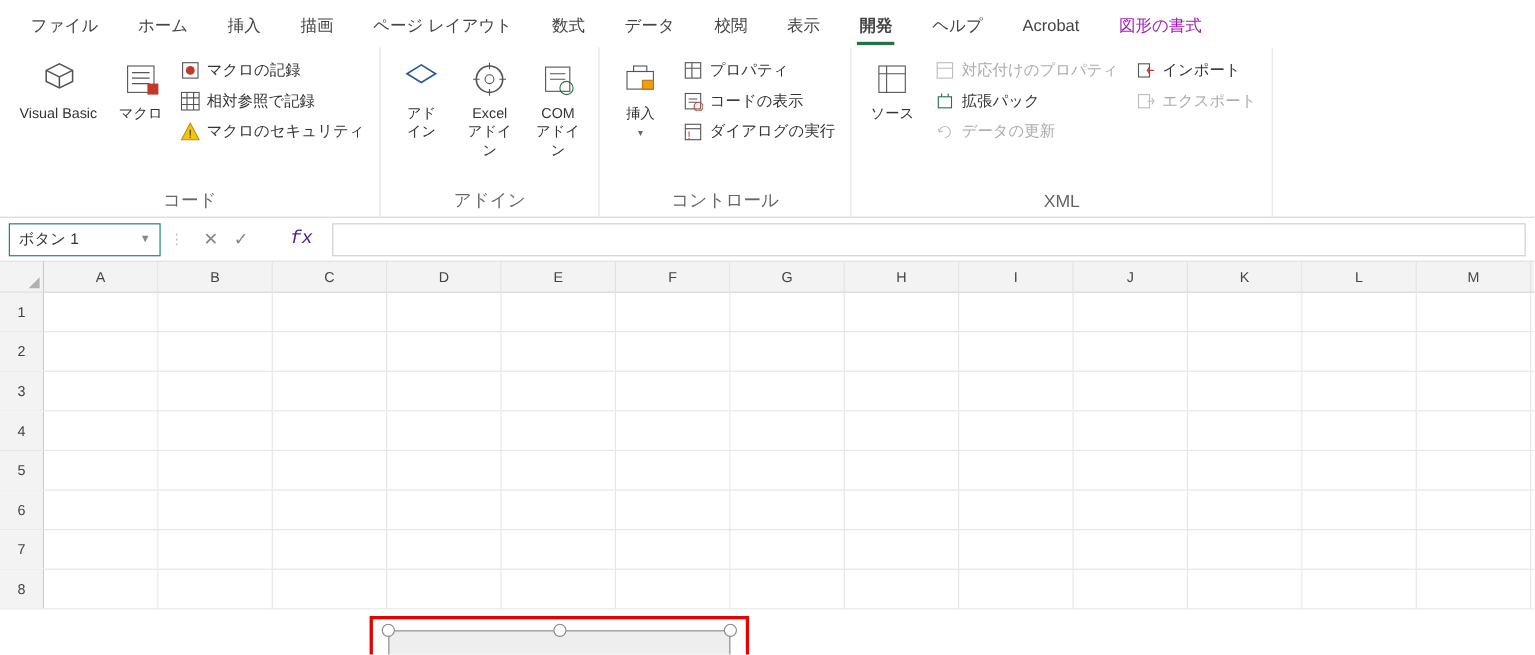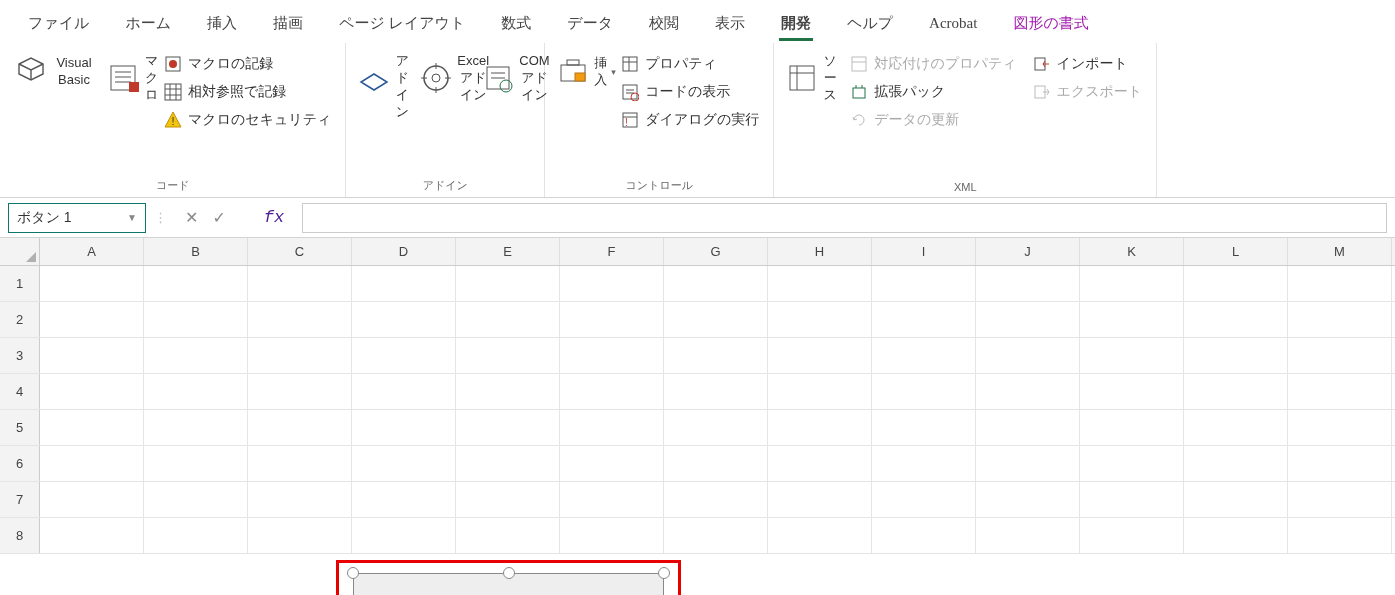--- a/index.html
+++ b/index.html
@@ -1,30 +1,30 @@
 <!DOCTYPE html>
 <html><head>
 <meta charset="utf-8">
 <style>
 * { box-sizing: border-box; margin: 0; padding: 0; }
 body { font-family: "Yu Gothic UI", "Meiryo", sans-serif; font-size: 13px; background: #fff; color: #333; overflow: hidden; width: 1395px; height: 595px; }
 
 
 .tabs { display: flex; align-items: center; padding: 6px 12px 0; background: #fff; gap: 4px; }
-.tab { padding: 8px 16px 10px; cursor: pointer; font-size: 15px; color: #444; white-space: nowrap; font-family: Liberation Serif, serif; }
+.tab { padding: 8px 16px 10px; cursor: pointer; font-size: 15px; color: #444; white-space: nowrap; }
 .tab.active { position: relative; font-weight: 600; }
 .tab.active::after { content: ""; position: absolute; left: 14px; right: 14px; bottom: 2px; height: 3px; background: #217346; }
 .tab.contextual { color: #a21caf; font-weight: 500; }
 
 
 .ribbon { display: flex; border-bottom: 1px solid #d4d4d4; background: #fff; height: 155px; }
 .group { display: flex; flex-direction: column; justify-content: space-between; border-right: 1px solid #e3e3e3; padding: 4px 8px 2px; }
 .group-content { display: flex; align-items: flex-start; gap: 4px; height: 120px; }
-.group-label { text-align: center; font-size: 11px; color: #666; padding: 4px 0 2px; }
-.large-btn { display: flex; flex-direction: row; align-items: center; justify-content: flex-start; width: 58px; padding: 6px 3px; cursor: pointer; text-align: center; gap: 4px; }
+.group-label { text-align: center; font-size: 16px; color: #666; padding: 4px 0 2px; }
+.large-btn { display: flex; flex-direction: column; align-items: center; justify-content: flex-start; width: 58px; padding: 6px 3px; cursor: pointer; text-align: center; gap: 4px; }
 .large-btn .icon-box { width: 38px; height: 38px; display: flex; align-items: center; justify-content: center; }
 .large-btn .lbl { font-size: 13px; line-height: 1.3; }
 .vstack { display: flex; flex-direction: column; gap: 6px; padding: 6px 2px; }
 .small-btn { display: flex; align-items: center; gap: 6px; cursor: pointer; font-size: 14px; padding: 2px 4px; white-space: nowrap; }
 .small-btn.disabled { color: #aaa; }
 .small-btn .si { width: 18px; height: 18px; flex-shrink: 0; }
 .dropdown-arrow { font-size: 9px; color: #666; text-align: center; }
 
 
 .formula-bar { display: flex; align-items: center; height: 40px; border-bottom: 1px solid #d4d4d4; padding: 4px 8px; gap: 8px; }

